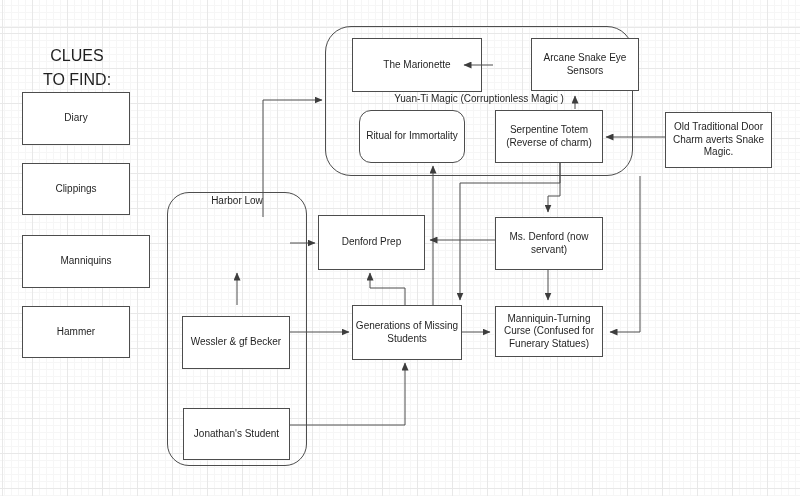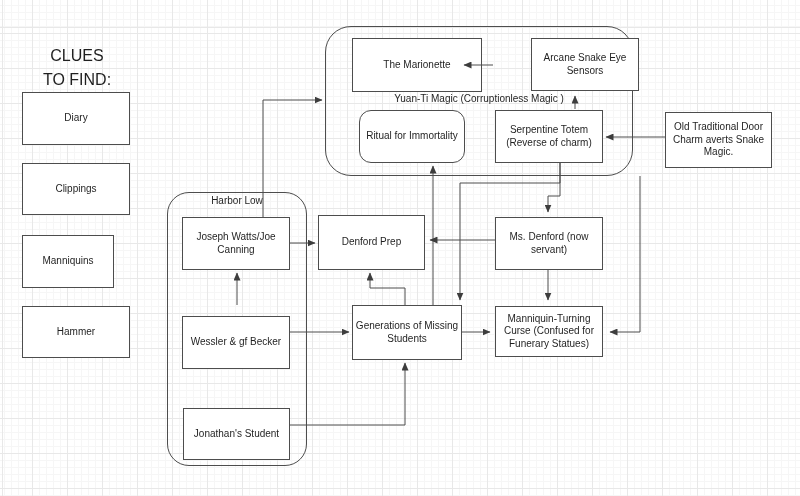--- a/index.html
+++ b/index.html
@@ -38,21 +38,21 @@
 
   <div class="heading" style="left:27px;top:44px;width:100px;">CLUES
 TO FIND:</div>
 
   <div class="node" style="left:22px;top:92px;width:108px;height:53px;">
     <span>Diary</span>
   </div>
   <div class="node" style="left:22px;top:163px;width:108px;height:52px;">
     <span>Clippings</span>
   </div>
-  <div class="node" style="left:22px;top:235px;width:92px;height:53px;">
+  <div class="node" style="left:22px;top:235px;width:128px;height:53px;">
     <span>Manniquins</span>
   </div>
   <div class="node" style="left:22px;top:306px;width:108px;height:52px;">
     <span>Hammer</span>
   </div>
 
   <div class="group" style="left:325px;top:26px;width:308px;height:150px;border-radius:26px;"></div>
   <div class="group-label" style="left:325px;top:93px;width:308px;">Yuan-Ti Magic (Corruptionless Magic )</div>
 
   <div class="node" style="left:352px;top:38px;width:130px;height:54px;">
@@ -68,23 +68,20 @@
     <span>Serpentine Totem (Reverse of charm)</span>
   </div>
 
   <div class="node" style="left:665px;top:112px;width:107px;height:56px;justify-content:center;">
     <span>Old Traditional Door Charm averts Snake Magic.</span>
   </div>
 
   <div class="group" style="left:167px;top:192px;width:140px;height:274px;border-radius:22px;"></div>
   <div class="group-label" style="left:167px;top:195px;width:140px;">Harbor Low</div>
 
-  <div class="node" style="left:182px;top:217px;width:108px;height:53px;">
-    <span>Joseph Watts/Joe Canning</span>
-  </div>
   <div class="node" style="left:182px;top:305px;width:108px;height:53px;margin-top:11px;">
     <span>Wessler &amp; gf Becker</span>
   </div>
   <div class="node" style="left:183px;top:400px;width:107px;height:52px;margin-top:8px;">
     <span>Jonathan's Student</span>
   </div>
 
   <div class="node" style="left:318px;top:215px;width:107px;height:55px;">
     <span>Denford Prep</span>
   </div>

